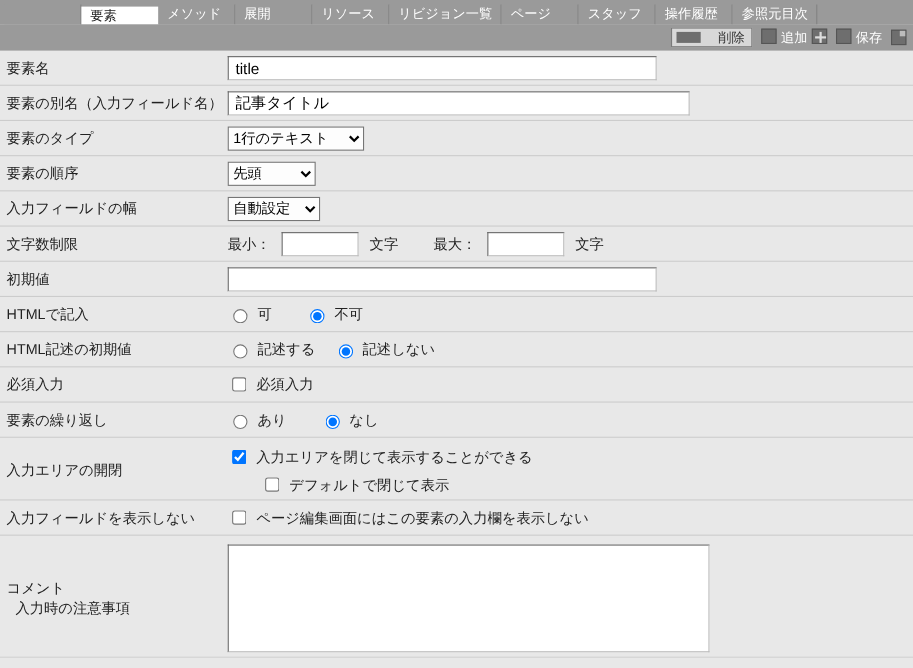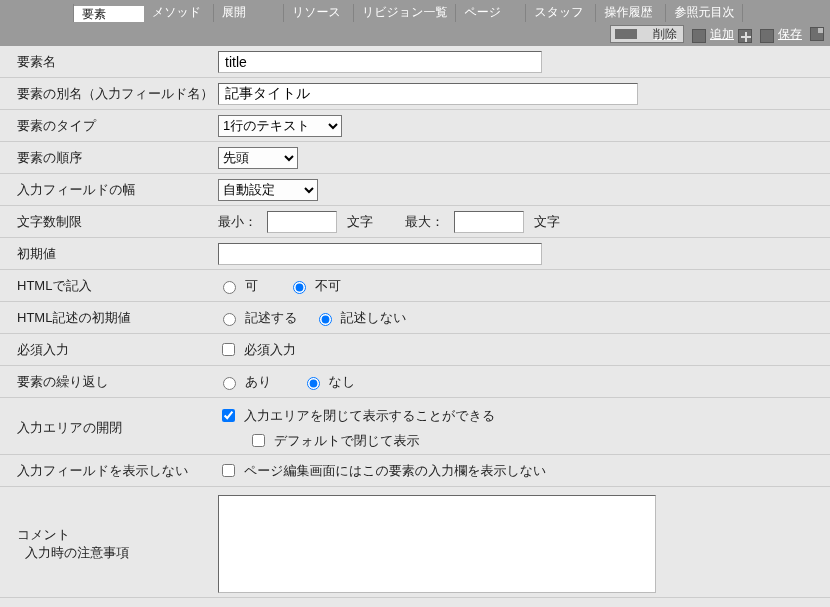--- a/index.html
+++ b/index.html
@@ -42,26 +42,25 @@
     background: #9a9a9a;
     height: 24px;
     display: flex;
     justify-content: flex-end;
     align-items: center;
     padding-right: 6px;
     gap: 8px;
   }
   .tbtn {
     display: inline-flex;
-    align-items: flex-end;
+    align-items: flex-start;
     gap: 4px;
     font-size: 12px;
     color: #fff;
     cursor: pointer;
-    text-decoration: underline;
   }
   .tbicon {
     width: 14px; height: 14px;
     background: #6e6e6e;
     display: inline-block;
     border: 1px solid #555;
   }
   .tbtn.delete .tbicon-wrap {
     display: inline-flex; align-items:center;
     border: 1px solid #7a7a7a;
@@ -109,47 +108,46 @@
     border-bottom: 1px solid #ccc;
     min-height: 32px;
     align-items: center;
     padding: 4px 0;
   }
   .row.tall { align-items: center; padding-top:8px; }
   .labelcol {
     width: 205px;
     padding-left: 6px;
     font-size: 13px;
-    margin-left: 11px;
   }
   .labelcol .sub { display:block; padding-left:8px; font-size:13px; }
   .fieldcol {
     flex: 1;
     padding-left: 2px;
     display: flex;
     align-items: center;
     gap: 10px;
     flex-wrap: wrap;
   }
   input[type=text].wide {
-    width: 324px;
+    width: 390px;
     height: 22px;
     border: 1px inset #bbb;
     padding: 0 6px;
     font-size: 14px;
     background:#fff;
   }
   select {
     height: 22px;
     font-size: 13px;
     background:#fdfdfd;
   }
   .sel-w1 { width: 124px; }
   .sel-w2 { width: 80px; }
-  .sel-w3 { width: 100px; }
+  .sel-w3 { width: 84px; }
   .numbox {
     width: 70px; height:22px;
     border:1px inset #bbb; background:#fff;
   }
   .radio-pair, .check-pair { display:inline-flex; align-items:center; gap:6px; }
   .gap-big { margin-left: 20px; }
   textarea.comment {
     width: 438px; height: 98px;
     border:1px inset #bbb; background:#fff;
     resize: none;

